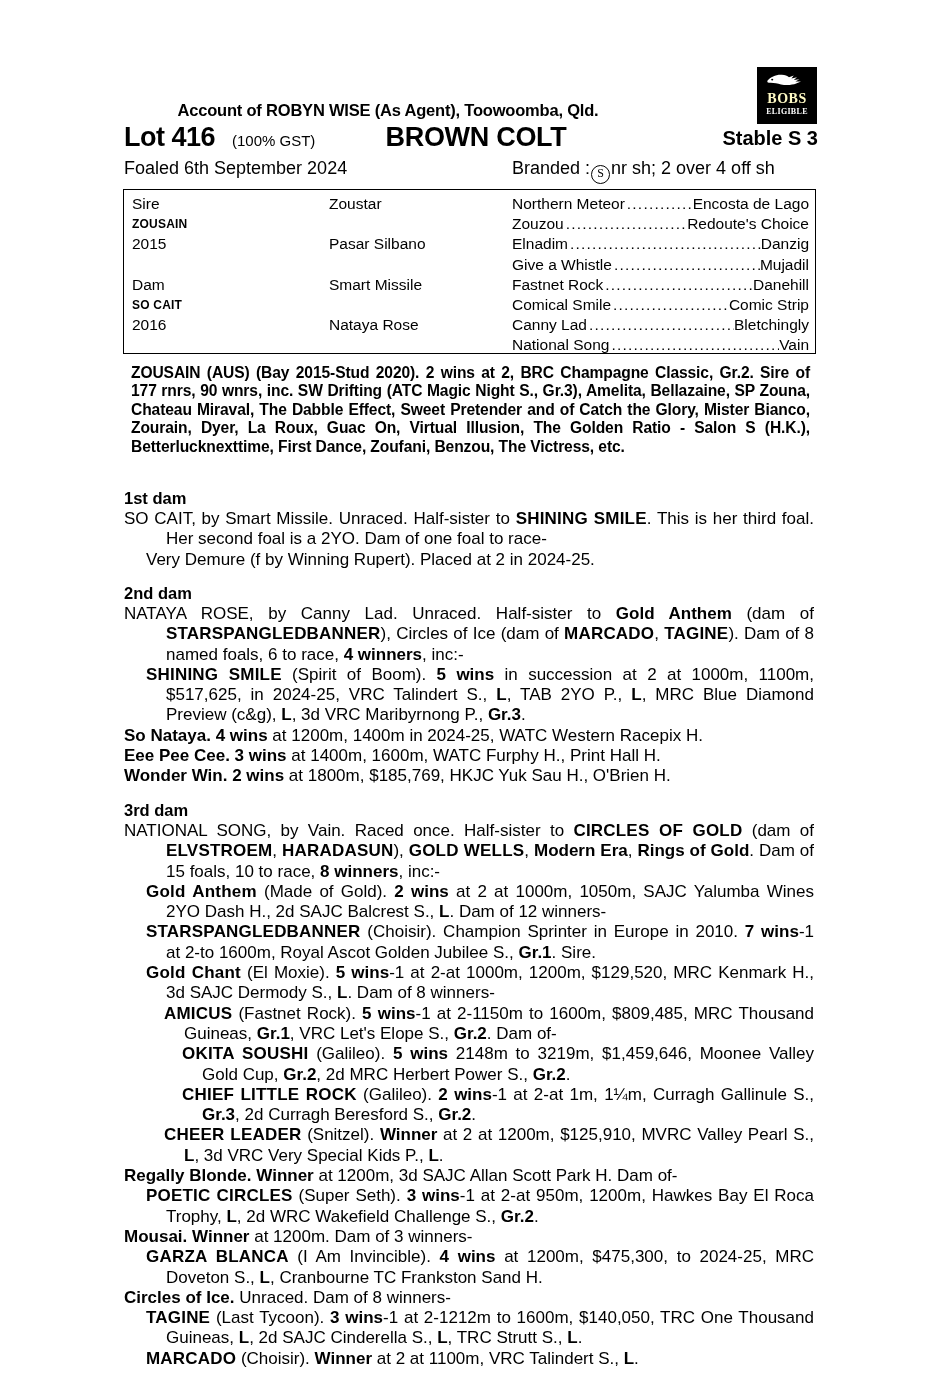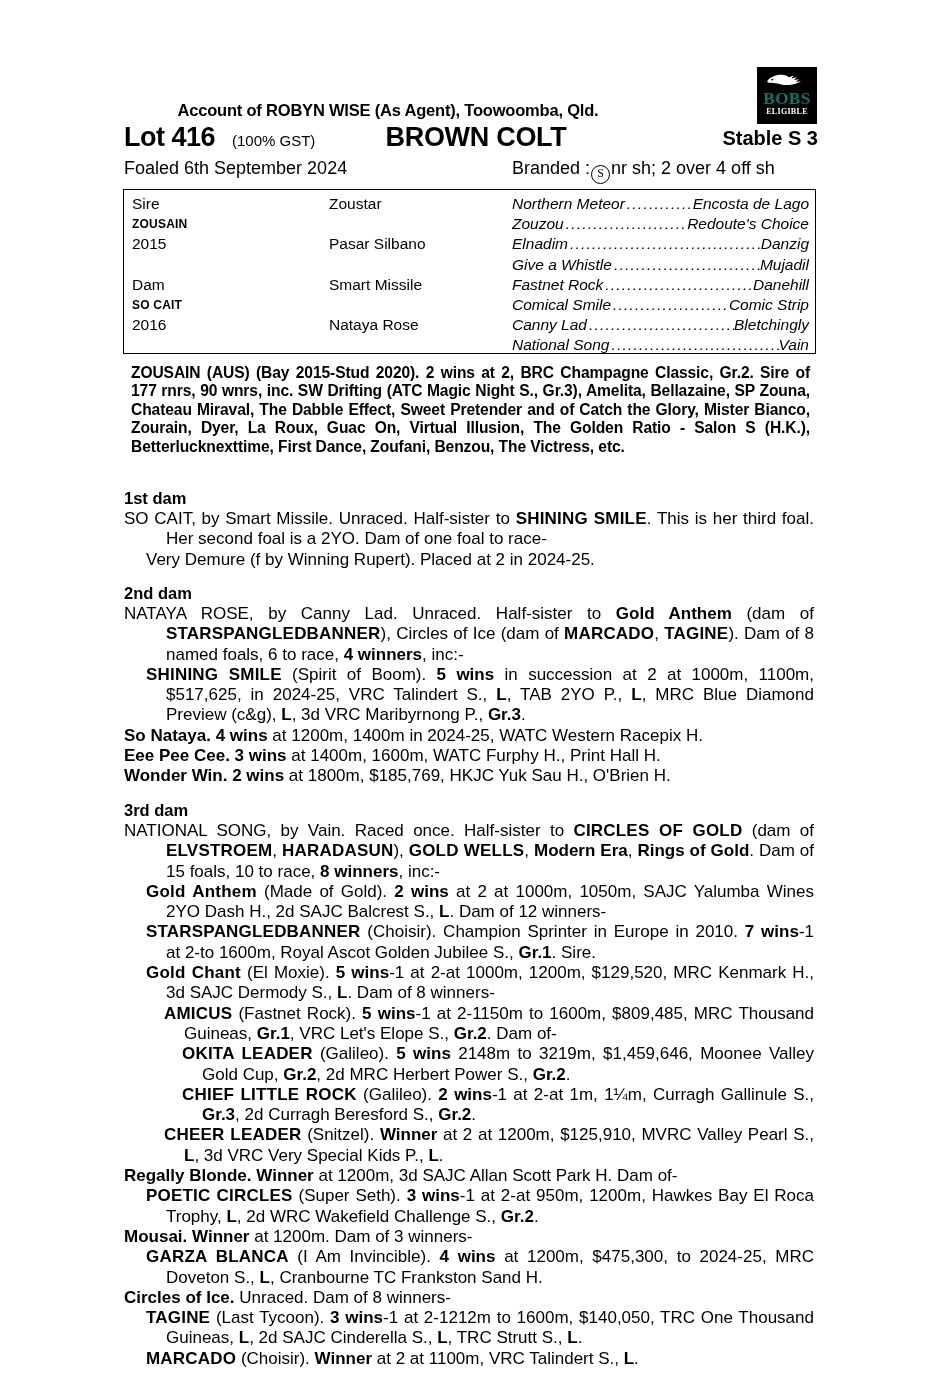--- a/index.html
+++ b/index.html
@@ -34,24 +34,24 @@
     background: #000000;
     display: flex;
     flex-direction: column;
     align-items: center;
     justify-content: flex-start;
     padding-top: 3px;
     box-sizing: border-box;
   }
   .bobs-horse { width: 44px; height: 20px; display:block; }
   .bobs-word {
-    color: #0f766e;
+    color: #fef9c3;
     font-family: "Liberation Serif", serif;
     font-weight: bold;
-    font-size: 17px;
+    font-size: 14px;
     line-height: 17px;
     letter-spacing: 0.5px;
   }
   .bobs-sub {
     color: #ffffff;
     font-family: "Liberation Serif", serif;
     font-weight: bold;
     font-size: 8px;
     line-height: 10px;
     letter-spacing: 0.3px;
@@ -168,21 +168,21 @@
   .col-b { position: absolute; left: 205px; top: 0; width: 180px; white-space: nowrap; }
   .col-c {
     position: absolute;
     left: 388px;
     top: 0;
     right: 6px;
     white-space: nowrap;
     overflow: hidden;
   }
   .strong-name { font-weight: bold; font-size: 12px; letter-spacing: 0.2px; }
-  .dotrow { display: flex; align-items: baseline; width: 100%; font-style: italic; }
+  .dotrow { display: flex; align-items: baseline; width: 100%; }
   .dotrow .l { flex: 0 0 auto; }
   .dotrow .dots {
     flex: 1 1 auto;
     overflow: hidden;
     white-space: nowrap;
     letter-spacing: 1.2px;
     padding: 0 2px;
     font-size: 15.5px;
   }
   .dotrow .r { flex: 0 0 auto; }
@@ -373,21 +373,21 @@
   <div class="dam-section" id="s3">
     <div class="dam-head">3rd dam</div>
     <p class="ped-p hang1">
       <span>NATIONAL SONG, by Vain. Raced once. Half-sister to </span><span class="bigcap">CIRCLES OF GOLD</span><span> (dam of </span><span class="bigcap">ELVSTROEM</span><span>, </span><span class="bigcap">HARADASUN</span><span>), </span><span class="bigcap">GOLD WELLS</span><span>, </span><span class="b">Modern Era</span><span>, </span><span class="b">Rings of Gold</span><span>. Dam of 15 foals, 10 to race, </span><span class="b">8 winners</span><span>, inc:-</span>
     </p>
     <div id="dam3-progeny">
         <p class="ped-p hang2"><span class="bigcap">Gold Anthem</span><span> (Made of Gold). </span><span class="b">2 wins</span><span> at 2 at 1000m, 1050m, SAJC Yalumba Wines 2YO Dash H., 2d SAJC Balcrest S., </span><span class="b">L</span><span>. Dam of 12 winners-</span></p>
         <p class="ped-p hang2"><span class="bigcap">STARSPANGLEDBANNER</span><span> (Choisir). Champion Sprinter in Europe in 2010. </span><span class="b">7 wins</span><span>-1 at 2-to 1600m, Royal Ascot Golden Jubilee S., </span><span class="b">Gr.1</span><span>. Sire.</span></p>
         <p class="ped-p hang2"><span class="bigcap">Gold Chant</span><span> (El Moxie). </span><span class="b">5 wins</span><span>-1 at 2-at 1000m, 1200m, $129,520, MRC Kenmark H., 3d SAJC Dermody S., </span><span class="b">L</span><span>. Dam of 8 winners-</span></p>
         <p class="ped-p hang3"><span class="bigcap">AMICUS</span><span> (Fastnet Rock). </span><span class="b">5 wins</span><span>-1 at 2-1150m to 1600m, $809,485, MRC Thousand Guineas, </span><span class="b">Gr.1</span><span>, VRC Let's Elope S., </span><span class="b">Gr.2</span><span>. Dam of-</span></p>
-        <p class="ped-p hang4"><span class="bigcap">OKITA LEADER</span><span> (Galileo). </span><span class="b">5 wins</span><span> 2148m to 3219m, $1,459,646, Moonee Valley Gold Cup, </span><span class="b">Gr.2</span><span>, 2d MRC Herbert Power S., </span><span class="b">Gr.2</span><span>.</span></p>
+        <p class="ped-p hang4"><span class="bigcap">OKITA SOUSHI</span><span> (Galileo). </span><span class="b">5 wins</span><span> 2148m to 3219m, $1,459,646, Moonee Valley Gold Cup, </span><span class="b">Gr.2</span><span>, 2d MRC Herbert Power S., </span><span class="b">Gr.2</span><span>.</span></p>
         <p class="ped-p hang4"><span class="bigcap">CHIEF LITTLE ROCK</span><span> (Galileo). </span><span class="b">2 wins</span><span>-1 at 2-at 1m, 1¼m, Curragh Gallinule S., </span><span class="b">Gr.3</span><span>, 2d Curragh Beresford S., </span><span class="b">Gr.2</span><span>.</span></p>
         <p class="ped-p hang3"><span class="bigcap">CHEER LEADER</span><span> (Snitzel). </span><span class="b">Winner</span><span> at 2 at 1200m, $125,910, MVRC Valley Pearl S., </span><span class="b">L</span><span>, 3d VRC Very Special Kids P., </span><span class="b">L</span><span>.</span></p>
         <p class="ped-p hang1"><span class="b">Regally Blonde.</span><span> </span><span class="b">Winner</span><span> at 1200m, 3d SAJC Allan Scott Park H. Dam of-</span></p>
         <p class="ped-p hang2"><span class="bigcap">POETIC CIRCLES</span><span> (Super Seth). </span><span class="b">3 wins</span><span>-1 at 2-at 950m, 1200m, Hawkes Bay El Roca Trophy, </span><span class="b">L</span><span>, 2d WRC Wakefield Challenge S., </span><span class="b">Gr.2</span><span>.</span></p>
         <p class="ped-p hang1"><span class="b">Mousai.</span><span> </span><span class="b">Winner</span><span> at 1200m. Dam of 3 winners-</span></p>
         <p class="ped-p hang2"><span class="bigcap">GARZA BLANCA</span><span> (I Am Invincible). </span><span class="b">4 wins</span><span> at 1200m, $475,300, to 2024-25, MRC Doveton S., </span><span class="b">L</span><span>, Cranbourne TC Frankston Sand H.</span></p>
         <p class="ped-p hang1"><span class="b">Circles of Ice.</span><span> Unraced. Dam of 8 winners-</span></p>
         <p class="ped-p hang2"><span class="bigcap">TAGINE</span><span> (Last Tycoon). </span><span class="b">3 wins</span><span>-1 at 2-1212m to 1600m, $140,050, TRC One Thousand Guineas, </span><span class="b">L</span><span>, 2d SAJC Cinderella S., </span><span class="b">L</span><span>, TRC Strutt S., </span><span class="b">L</span><span>.</span></p>
         <p class="ped-p hang2"><span class="bigcap">MARCADO</span><span> (Choisir). </span><span class="b">Winner</span><span> at 2 at 1100m, VRC Talindert S., </span><span class="b">L</span><span>.</span></p>
       </div>

